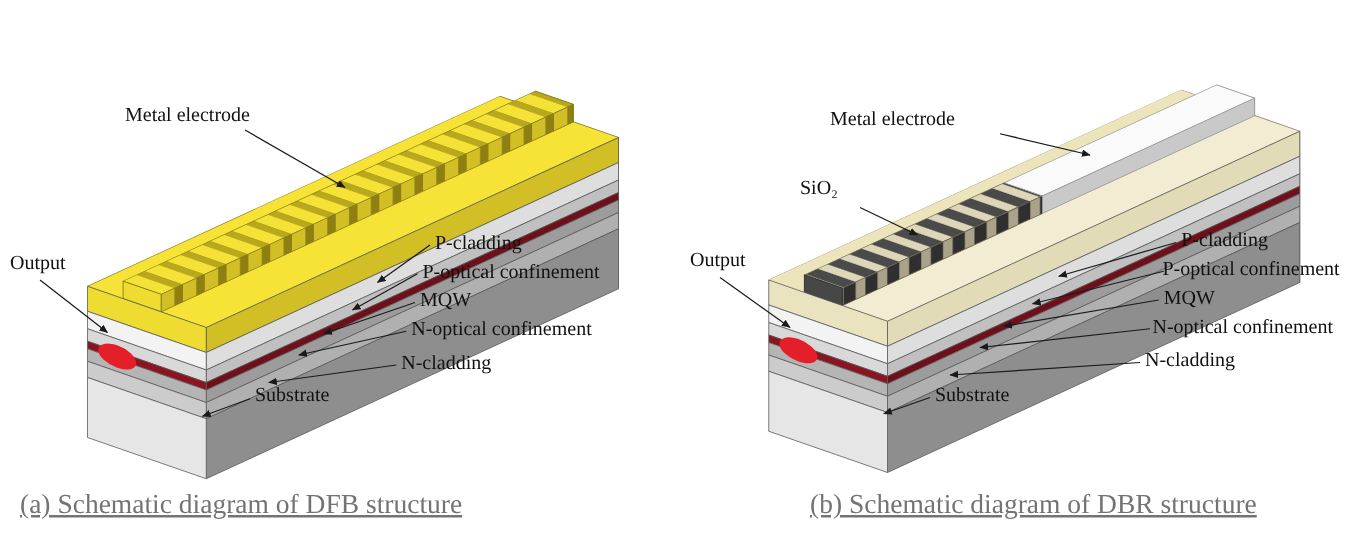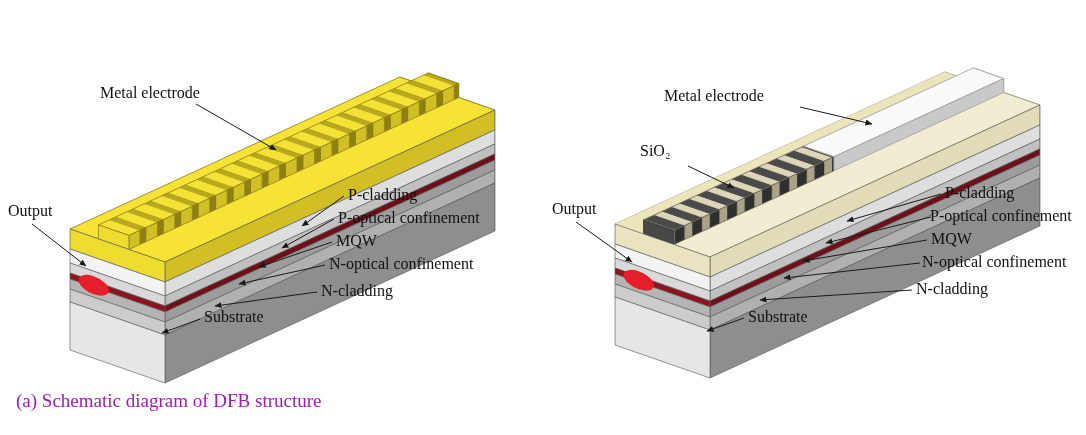--- a/index.html
+++ b/index.html
@@ -14,23 +14,24 @@
   .stage svg{position:absolute;left:0;top:0;}
   .lbl{
     position:absolute;
     font-size:16px;
     color:#111111;
     white-space:nowrap;
     line-height:1.1;
   }
   .cap{
     position:absolute;
-    font-size:19px;
-    color:#a21caf;
+    font-size:22px;
+    color:#737373;
     white-space:nowrap;
+    text-decoration:underline;
   }
 </style>
 </head>
 <body>
 
 <div class="stage">
 
   <svg width="1086" height="435" viewBox="0 0 1086 435">
     <defs>
       <marker id="arw" markerWidth="9" markerHeight="8" refX="6.5" refY="3" orient="auto" markerUnits="userSpaceOnUse">
@@ -195,14 +196,15 @@
 
   <div class="lbl" style="left:664px;top:87px">Metal electrode</div>
   <div class="lbl" style="left:640px;top:142px">SiO₂</div>
   <div class="lbl" style="left:552px;top:200px">Output</div>
   <div class="lbl" style="left:945px;top:184px">P-cladding</div>
   <div class="lbl" style="left:930px;top:207px">P-optical confinement</div>
   <div class="lbl" style="left:931px;top:230px">MQW</div>
   <div class="lbl" style="left:922px;top:253px">N-optical confinement</div>
   <div class="lbl" style="left:916px;top:280px">N-cladding</div>
   <div class="lbl" style="left:748px;top:308px">Substrate</div>
+  <div class="cap" style="left:648px;top:390px">(b) Schematic diagram of DBR structure</div>
 
 </div>
 
 </body></html>

